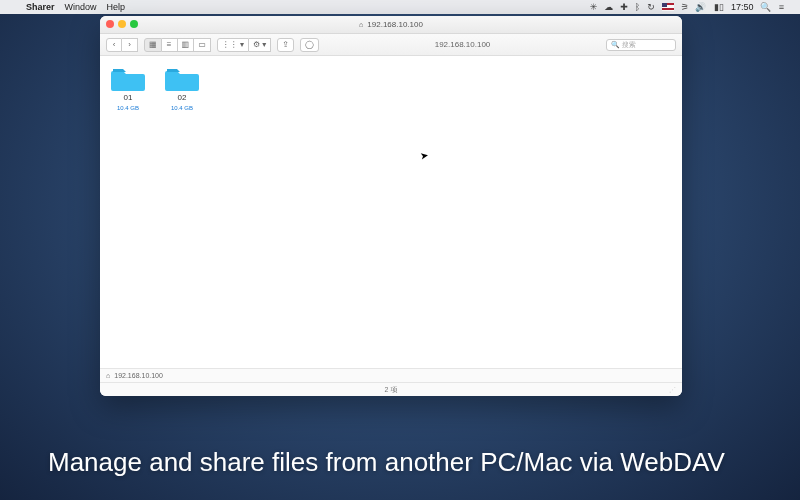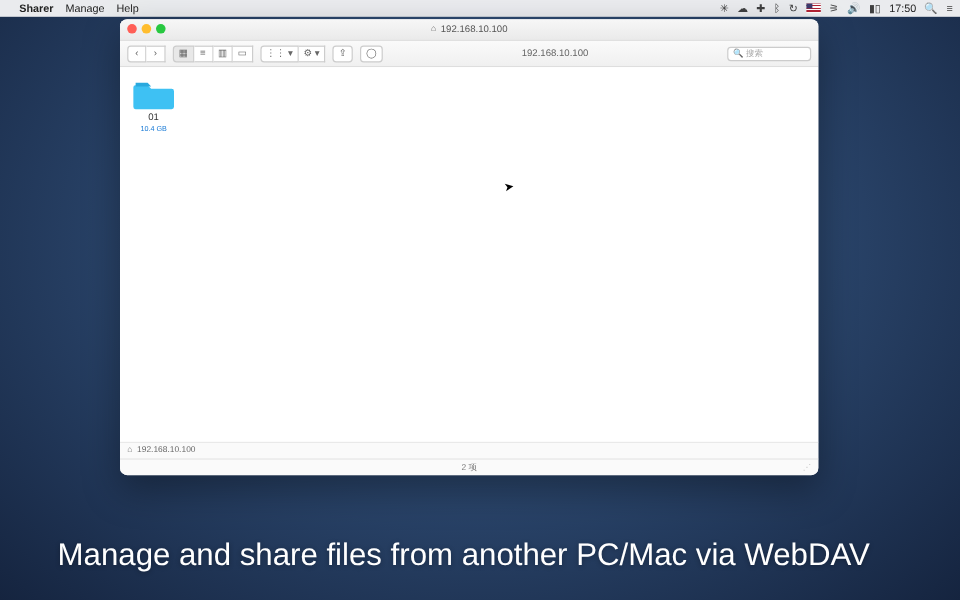--- a/index.html
+++ b/index.html
@@ -8,21 +8,21 @@
     width: 800px; height: 500px;
     background: radial-gradient(ellipse at 50% 40%, #4a6a9a 0%, #2e4b73 40%, #15243f 100%);
     position: relative;
   }
   
   .menubar {
     position: absolute; top: 0; left: 0; right: 0; height: 14px;
     background: rgba(245,245,247,0.95);
     display: flex; align-items: center;
     font-size: 9px; color: #222;
-    padding: 0 6px;
+    padding: 0 16px;
     justify-content: space-between;
   }
   .menubar-left { display: flex; align-items: center; gap: 10px; }
   .menubar-right { display: flex; align-items: center; gap: 7px; }
   .apple-icon { font-size: 10px; line-height: 1; }
   .menu-item { cursor: default; }
   .menu-item.bold { font-weight: 600; }
   .status-icon { font-size: 9px; opacity: 0.85; }
   .flag { width: 12px; height: 8px; background: linear-gradient(to bottom, #b22234 0 8%, #fff 8% 16%, #b22234 16% 24%, #fff 24% 32%, #b22234 32% 40%, #fff 40% 48%, #b22234 48% 56%, #fff 56% 64%, #b22234 64% 72%, #fff 72% 80%, #b22234 80% 88%, #fff 88% 100%); position: relative; display:inline-block; }
   .flag::before { content:""; position:absolute; left:0; top:0; width:5px; height:4px; background:#3c3b6e; }
@@ -89,21 +89,21 @@
 </style>
 </head>
 <body>
 
 <div class="desktop">
 
   <div class="menubar">
     <div class="menubar-left">
       <span class="apple-icon"></span>
       <span class="menu-item bold">Sharer</span>
-      <span class="menu-item">Manage</span>
+      <span class="menu-item">Window</span>
       <span class="menu-item">Help</span>
     </div>
     <div class="menubar-right">
       <span class="status-icon">✳</span>
       <span class="status-icon">☁</span>
       <span class="status-icon">✚</span>
       <span class="status-icon">ᛒ</span>
       <span class="status-icon">↻</span>
       <span class="flag"></span>
       <span class="status-icon">⚞</span>
@@ -157,20 +157,28 @@
     <div class="content">
       <div class="folder-grid">
         <div class="folder-item">
           <svg class="folder-icon" viewBox="0 0 34 26">
             <path d="M2 5 h10 l3 3 h17 a2 2 0 0 1 2 2 v13 a2 2 0 0 1 -2 2 H2 a2 2 0 0 1 -2 -2 V7 a2 2 0 0 1 2 -2 z" fill="#3ec1f3"></path>
             <path d="M2 3 h10 l3 3 H2 z" fill="#2aa9de"></path>
           </svg>
           <div class="folder-name">01</div>
           <div class="folder-sub">10.4 GB</div>
         </div>
+        <div class="folder-item">
+          <svg class="folder-icon" viewBox="0 0 34 26">
+            <path d="M2 5 h10 l3 3 h17 a2 2 0 0 1 2 2 v13 a2 2 0 0 1 -2 2 H2 a2 2 0 0 1 -2 -2 V7 a2 2 0 0 1 2 -2 z" fill="#3ec1f3"></path>
+            <path d="M2 3 h10 l3 3 H2 z" fill="#2aa9de"></path>
+          </svg>
+          <div class="folder-name">02</div>
+          <div class="folder-sub">10.4 GB</div>
+        </div>
       </div>
       <div class="cursor-ptr">➤</div>
     </div>
 
     <div class="pathbar">
       <span>⌂</span>
       <span>192.168.10.100</span>
     </div>
     <div class="statusbar">
       <span></span>

